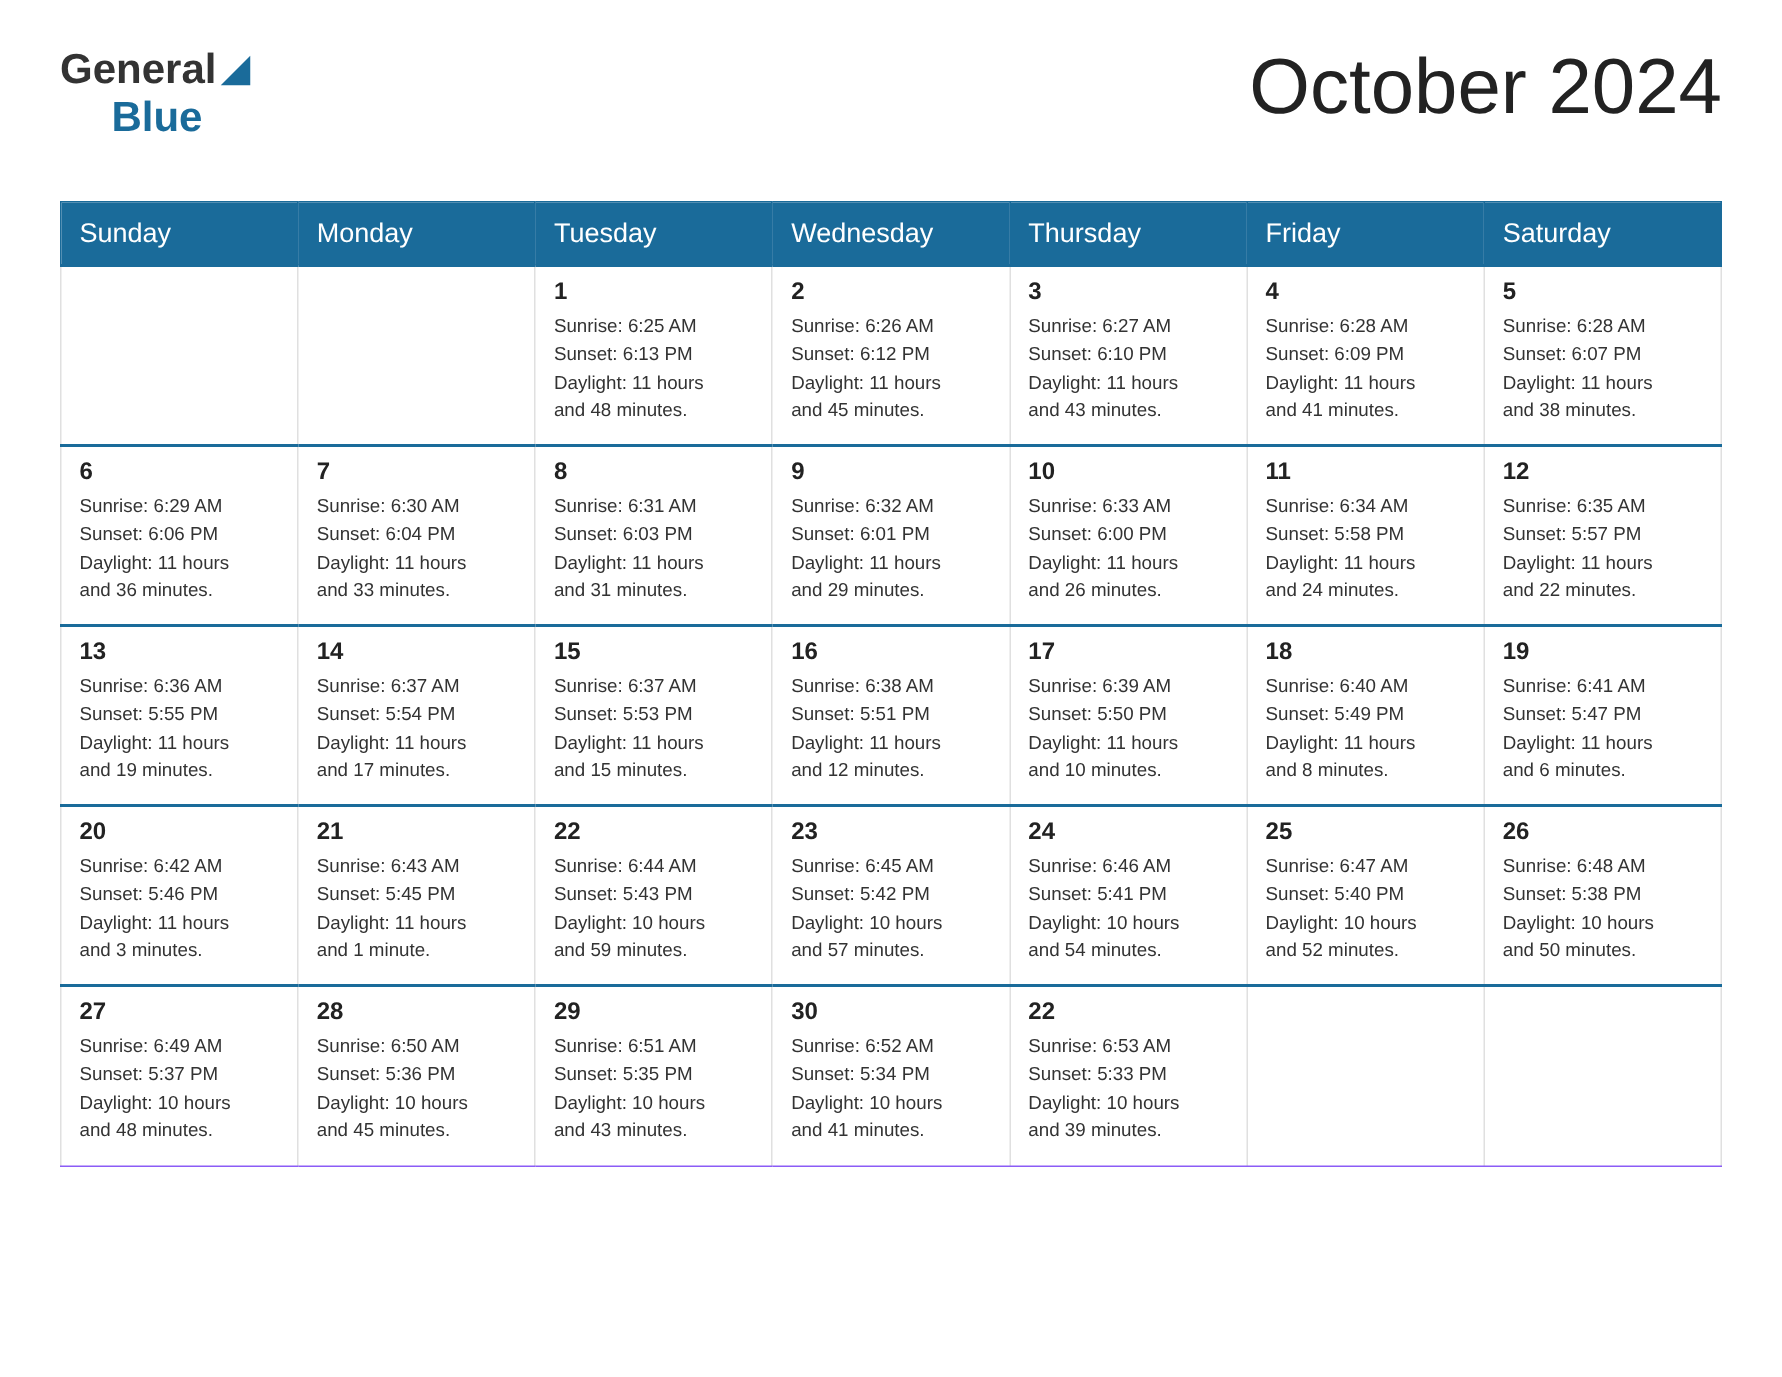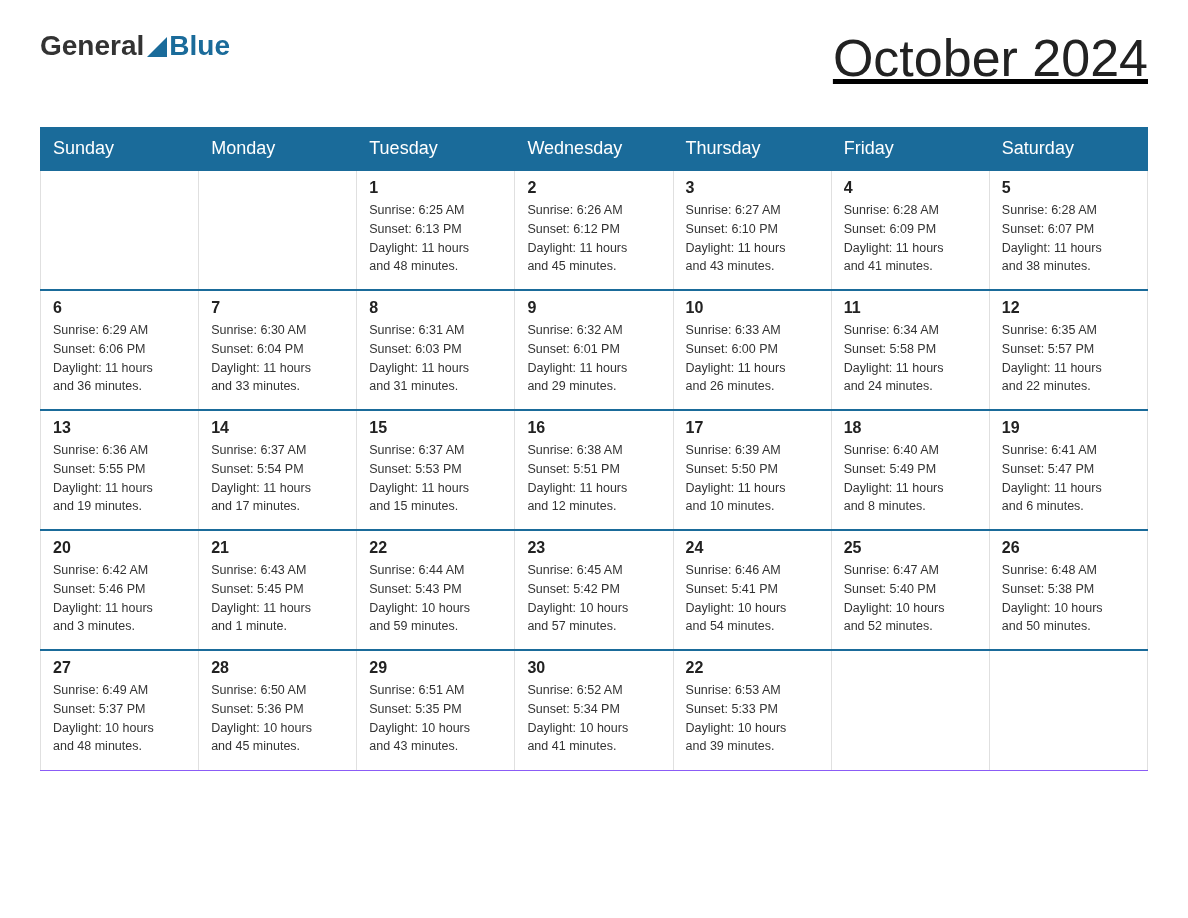--- a/index.html
+++ b/index.html
@@ -11,41 +11,41 @@
       min-height: 918px;
     }
     .header {
       display: flex;
       justify-content: space-between;
       align-items: flex-start;
       margin-bottom: 20px;
     }
     .logo {
       display: flex;
+      flex-direction: column;
       align-items: center;
     }
     .logo-text {
       display: flex;
       align-items: center;
       gap: 0px;
     }
     .logo-general {
       font-size: 28px;
       font-weight: bold;
       color: #333;
     }
     .logo-blue-word {
       font-size: 28px;
       font-weight: bold;
       color: #1a6b9a;
       margin-left: 2px;
     }
     .title-section {
       text-align: right;
-      text-decoration: underline;
     }
     .month-title {
       font-size: 52px;
       font-weight: 300;
       color: #222;
       line-height: 1.1;
     }
     .location {
       font-size: 22px;
       color: #444;

